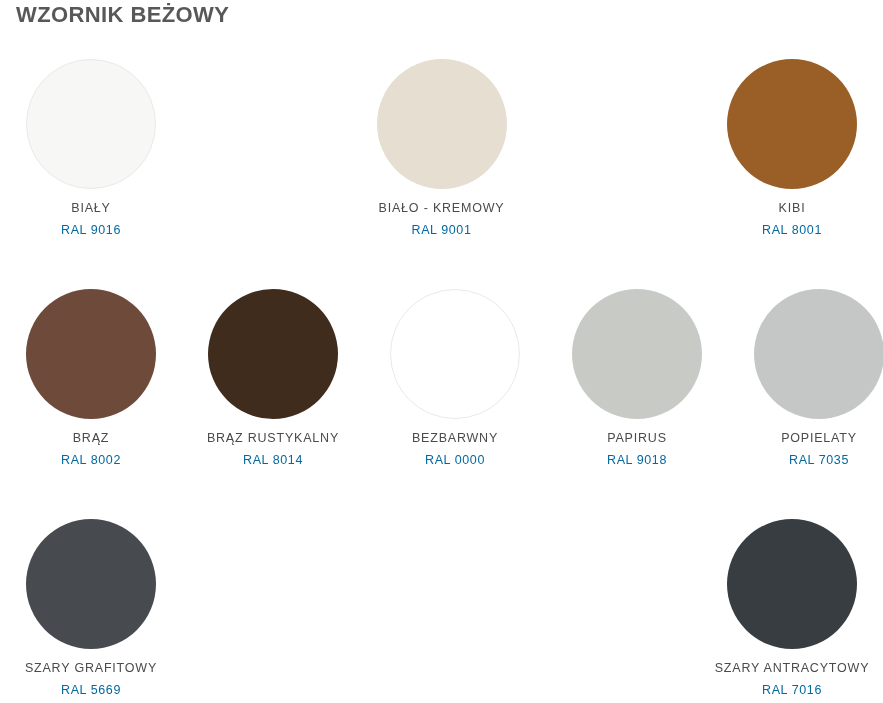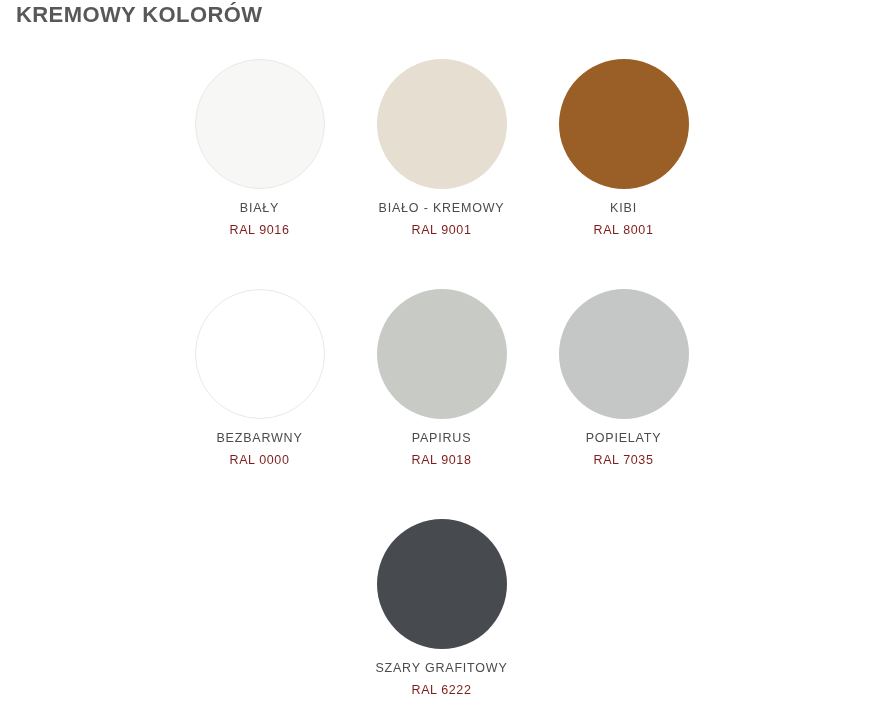--- a/index.html
+++ b/index.html
@@ -36,21 +36,21 @@
   #swatch-grid {
     position: absolute;
     left: 0;
     top: 55px;
     width: 883px;
   }
 
   .swatch-row {
     display: flex;
     flex-direction: row;
-    justify-content: center;
+    justify-content: space-between;
     align-items: flex-start;
     height: 230px;
   }
 
   .swatch-cell {
     width: 182px;
     display: flex;
     flex-direction: column;
     align-items: center;
     flex: 0 0 auto;
@@ -82,32 +82,32 @@
     color: #4b4b4b;
     text-align: center;
     white-space: nowrap;
     line-height: 1.1;
   }
 
   .swatch-code {
     margin-top: 8px;
     font-size: 12.5px;
     letter-spacing: 0.6px;
-    color: #7f1d1d;
+    color: #0369a1;
     text-align: center;
     white-space: nowrap;
     line-height: 1.1;
   }
 </style>
 </head>
 <body>
 
 <div id="palette-page">
 
-  <div id="page-title">KREMOWY KOLORÓW</div>
+  <div id="page-title">WZORNIK BEŻOWY</div>
 
   <div id="swatch-grid">
       <div class="swatch-row">
         <div class="swatch-cell">
           <div class="swatch-circle-wrap">
             <div class="swatch-circle has-outline" style="background: rgb(247, 247, 245);"></div>
           </div>
           <div class="swatch-name">BIAŁY</div>
           <div class="swatch-code">RAL 9016</div>
         </div>
@@ -122,20 +122,34 @@
           <div class="swatch-circle-wrap">
             <div class="swatch-circle" style="background: rgb(154, 95, 38);"></div>
           </div>
           <div class="swatch-name">KIBI</div>
           <div class="swatch-code">RAL 8001</div>
         </div>
       </div>
       <div class="swatch-row">
         <div class="swatch-cell">
           <div class="swatch-circle-wrap">
+            <div class="swatch-circle" style="background: rgb(110, 74, 58);"></div>
+          </div>
+          <div class="swatch-name">BRĄZ</div>
+          <div class="swatch-code">RAL 8002</div>
+        </div>
+        <div class="swatch-cell">
+          <div class="swatch-circle-wrap">
+            <div class="swatch-circle" style="background: rgb(63, 44, 29);"></div>
+          </div>
+          <div class="swatch-name">BRĄZ RUSTYKALNY</div>
+          <div class="swatch-code">RAL 8014</div>
+        </div>
+        <div class="swatch-cell">
+          <div class="swatch-circle-wrap">
             <div class="swatch-circle has-outline" style="background: rgb(255, 255, 255);"></div>
           </div>
           <div class="swatch-name">BEZBARWNY</div>
           <div class="swatch-code">RAL 0000</div>
         </div>
         <div class="swatch-cell">
           <div class="swatch-circle-wrap">
             <div class="swatch-circle" style="background: rgb(200, 203, 197);"></div>
           </div>
           <div class="swatch-name">PAPIRUS</div>
@@ -148,18 +162,25 @@
           <div class="swatch-name">POPIELATY</div>
           <div class="swatch-code">RAL 7035</div>
         </div>
       </div>
       <div class="swatch-row">
         <div class="swatch-cell">
           <div class="swatch-circle-wrap">
             <div class="swatch-circle" style="background: rgb(71, 75, 80);"></div>
           </div>
           <div class="swatch-name">SZARY GRAFITOWY</div>
-          <div class="swatch-code">RAL 6222</div>
+          <div class="swatch-code">RAL 5669</div>
+        </div>
+        <div class="swatch-cell">
+          <div class="swatch-circle-wrap">
+            <div class="swatch-circle" style="background: rgb(56, 61, 65);"></div>
+          </div>
+          <div class="swatch-name">SZARY ANTRACYTOWY</div>
+          <div class="swatch-code">RAL 7016</div>
         </div>
       </div>
     </div>
 
 </div>
 
 </body></html>

